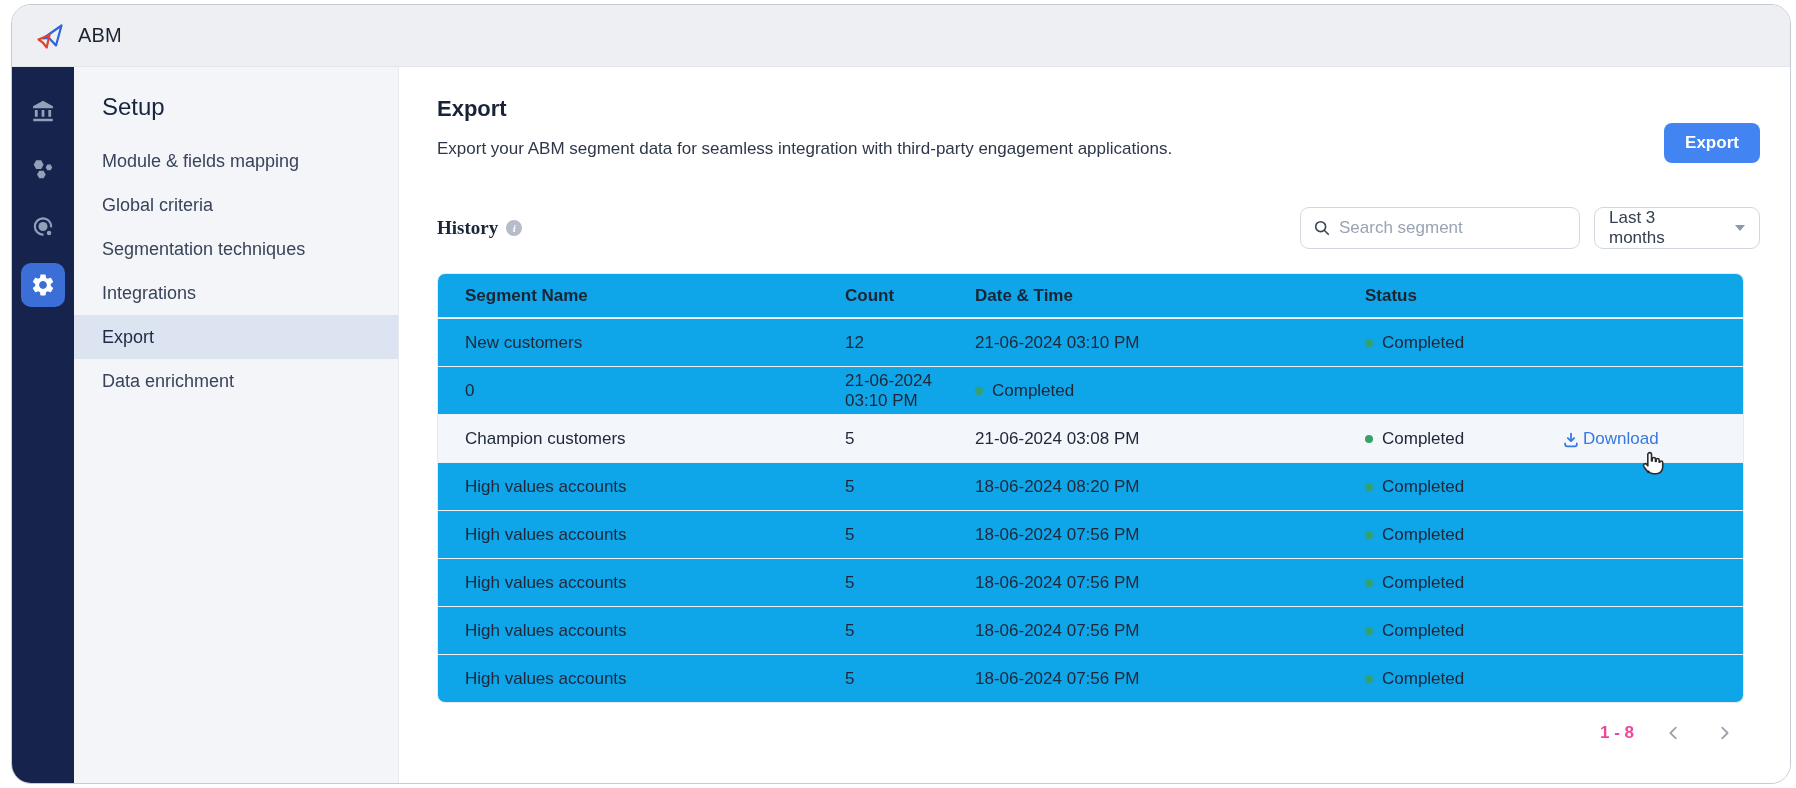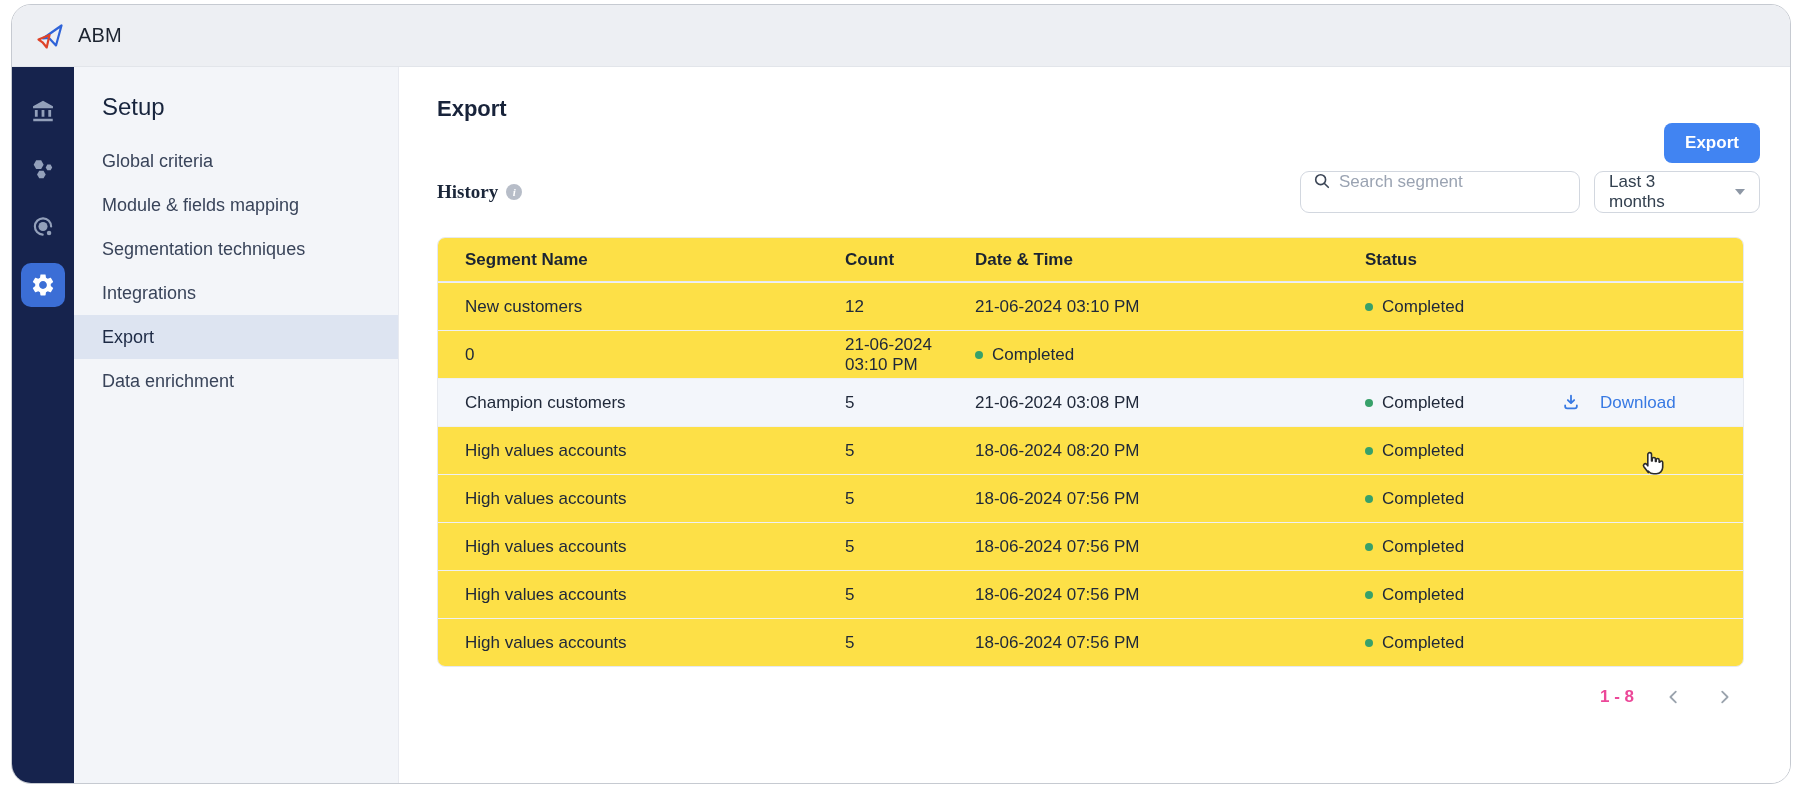--- a/index.html
+++ b/index.html
@@ -46,42 +46,42 @@
     border-radius:8px; background:#4184f2; color:#fff; font-size:17px; font-weight:600;
     font-family:"Liberation Sans", sans-serif; cursor:pointer; }
 
   .history-row { margin-top:48px; height:42px; display:flex; align-items:center; }
   .history-title { font-size:19px; font-weight:700; color:#1b2639; display:flex; align-items:center; gap:8px;font-family:Liberation Serif, serif; }
   .info-icon { width:16px; height:16px; border-radius:50%; background:#b7bdc8; color:#fff;
     font-size:11px; font-weight:700; display:inline-flex; align-items:center; justify-content:center;
     font-style:italic; }
   .history-controls { margin-left:auto; display:flex; gap:14px; }
   .search-box { width:280px; height:42px; border:1px solid #d2d7df; border-radius:9px; background:#fff;
-    display:flex; align-items:flex-start; padding:0 12px; gap:8px; }
+    display:flex; align-items:center; padding:0 12px; gap:8px; }
   .search-box input { border:none; outline:none; flex:1; font-size:17px; color:#33404f;
     font-family:"Liberation Sans", sans-serif; background:transparent; }
   .search-box input::placeholder { color:#9aa3b2; }
   .range-select { width:166px; height:42px; border:1px solid #d2d7df; border-radius:9px; background:#fff;
     display:flex; align-items:center; justify-content:space-between; padding:0 14px; cursor:pointer;gap:47px; }
   .range-select .val { font-size:17px; color:#33404f; }
   .caret-down { width:0; height:0; border-left:5px solid transparent; border-right:5px solid transparent;
     border-top:6px solid #8d97a5; }
 
   
   .table { margin-top:24px; width:1307px; border:1px solid #e6e9ef; border-radius:8px; overflow:hidden; }
   .trow { display:grid; grid-template-columns:380px 130px 390px 197px 1fr; align-items:center;
-    padding-left:27px; height:48px; background:#fde047; }
+    padding-left:27px; height:48px; background:#0ea5e9; }
   .trow.head { height:44px; border-bottom:1px solid #e6e9ef; }
   .trow.head .cell { font-size:17px; font-weight:700; color:#1b2433; }
   .trow + .trow:not(.head) { border-top:1px solid #eef0f4; }
   .cell { font-size:17px; color:#20293a; }
   .trow.hl { background:#f3f6fb; }
   .status-cell { display:flex; align-items:center; gap:9px; }
   .dot { width:8px; height:8px; border-radius:50%; background:#37a16a; flex:0 0 8px; }
-  .download-link { display:flex; align-items:flex-start; gap:20px; color:#3779e3; font-size:17px; cursor:pointer; }
+  .download-link { display:flex; align-items:flex-end; gap:3px; color:#3779e3; font-size:17px; cursor:pointer; }
   .download-link svg { width:18px; height:18px; }
 
   
   .pagination { width:1307px; margin-top:20px; display:flex; justify-content:flex-end;
     align-items:center; gap:30px; padding-right:10px; }
   .page-range { font-size:17px; font-weight:700; color:#ec4899; }
   .pg-btn { width:20px; height:20px; display:flex; align-items:center; justify-content:center; cursor:pointer; }
 
   .cursor-overlay { position:absolute; left:1238px; top:380px; width:30px; height:32px; pointer-events:none; }
 </style>
@@ -125,31 +125,32 @@
       <div class="rail-item active">
         <svg viewBox="0 0 24 24" fill="#ffffff">
           <path d="M19.14 12.94c.04-.3.06-.61.06-.94 0-.32-.02-.64-.07-.94l2.03-1.58c.18-.14.23-.41.12-.61l-1.92-3.32c-.12-.22-.37-.29-.59-.22l-2.39.96c-.5-.38-1.03-.7-1.62-.94l-.36-2.54c-.04-.24-.24-.41-.48-.41h-3.84c-.24 0-.43.17-.47.41L9.25 5.35c-.59.24-1.13.57-1.62.94L5.24 5.33c-.22-.08-.47 0-.59.22L2.74 8.87c-.12.21-.08.47.12.61l2.03 1.58c-.05.3-.09.63-.09.94s.02.64.07.94l-2.03 1.58c-.18.14-.23.41-.12.61l1.92 3.32c.12.22.37.29.59.22l2.39-.96c.5.38 1.03.7 1.62.94l.36 2.54c.05.24.24.41.48.41h3.84c.24 0 .44-.17.47-.41l.36-2.54c.59-.24 1.13-.56 1.62-.94l2.39.96c.22.08.47 0 .59-.22l1.92-3.32c.12-.22.07-.47-.12-.61l-2.01-1.58zM12 15.6c-1.98 0-3.6-1.62-3.6-3.6s1.62-3.6 3.6-3.6 3.6 1.62 3.6 3.6-1.62 3.6-3.6 3.6z"></path>
         </svg>
       </div>
     </div>
 
     <div class="subnav">
       <div class="subnav-title">Setup</div>
       <div class="subnav-items">
+        <div class="subnav-item">Module &amp; fields mapping</div>
         <div class="subnav-item">Global criteria</div>
-        <div class="subnav-item">Module &amp; fields mapping</div>
         <div class="subnav-item">Segmentation techniques</div>
         <div class="subnav-item">Integrations</div>
         <div class="subnav-item active">Export</div>
         <div class="subnav-item">Data enrichment</div>
       </div>
     </div>
 
     <div class="main">
       <div class="page-title">Export</div>
+      <div class="page-desc">Export your ABM segment data for seamless integration with third-party engagement applications.</div>
       <button class="export-btn">Export</button>
 
       <div class="history-row">
         <div class="history-title">
           <span>History</span>
           <span class="info-icon">i</span>
         </div>
         <div class="history-controls">
           <div class="search-box">
             <svg viewBox="0 0 20 20" width="18" height="18" fill="none" stroke="#3c4656" stroke-width="1.8">

